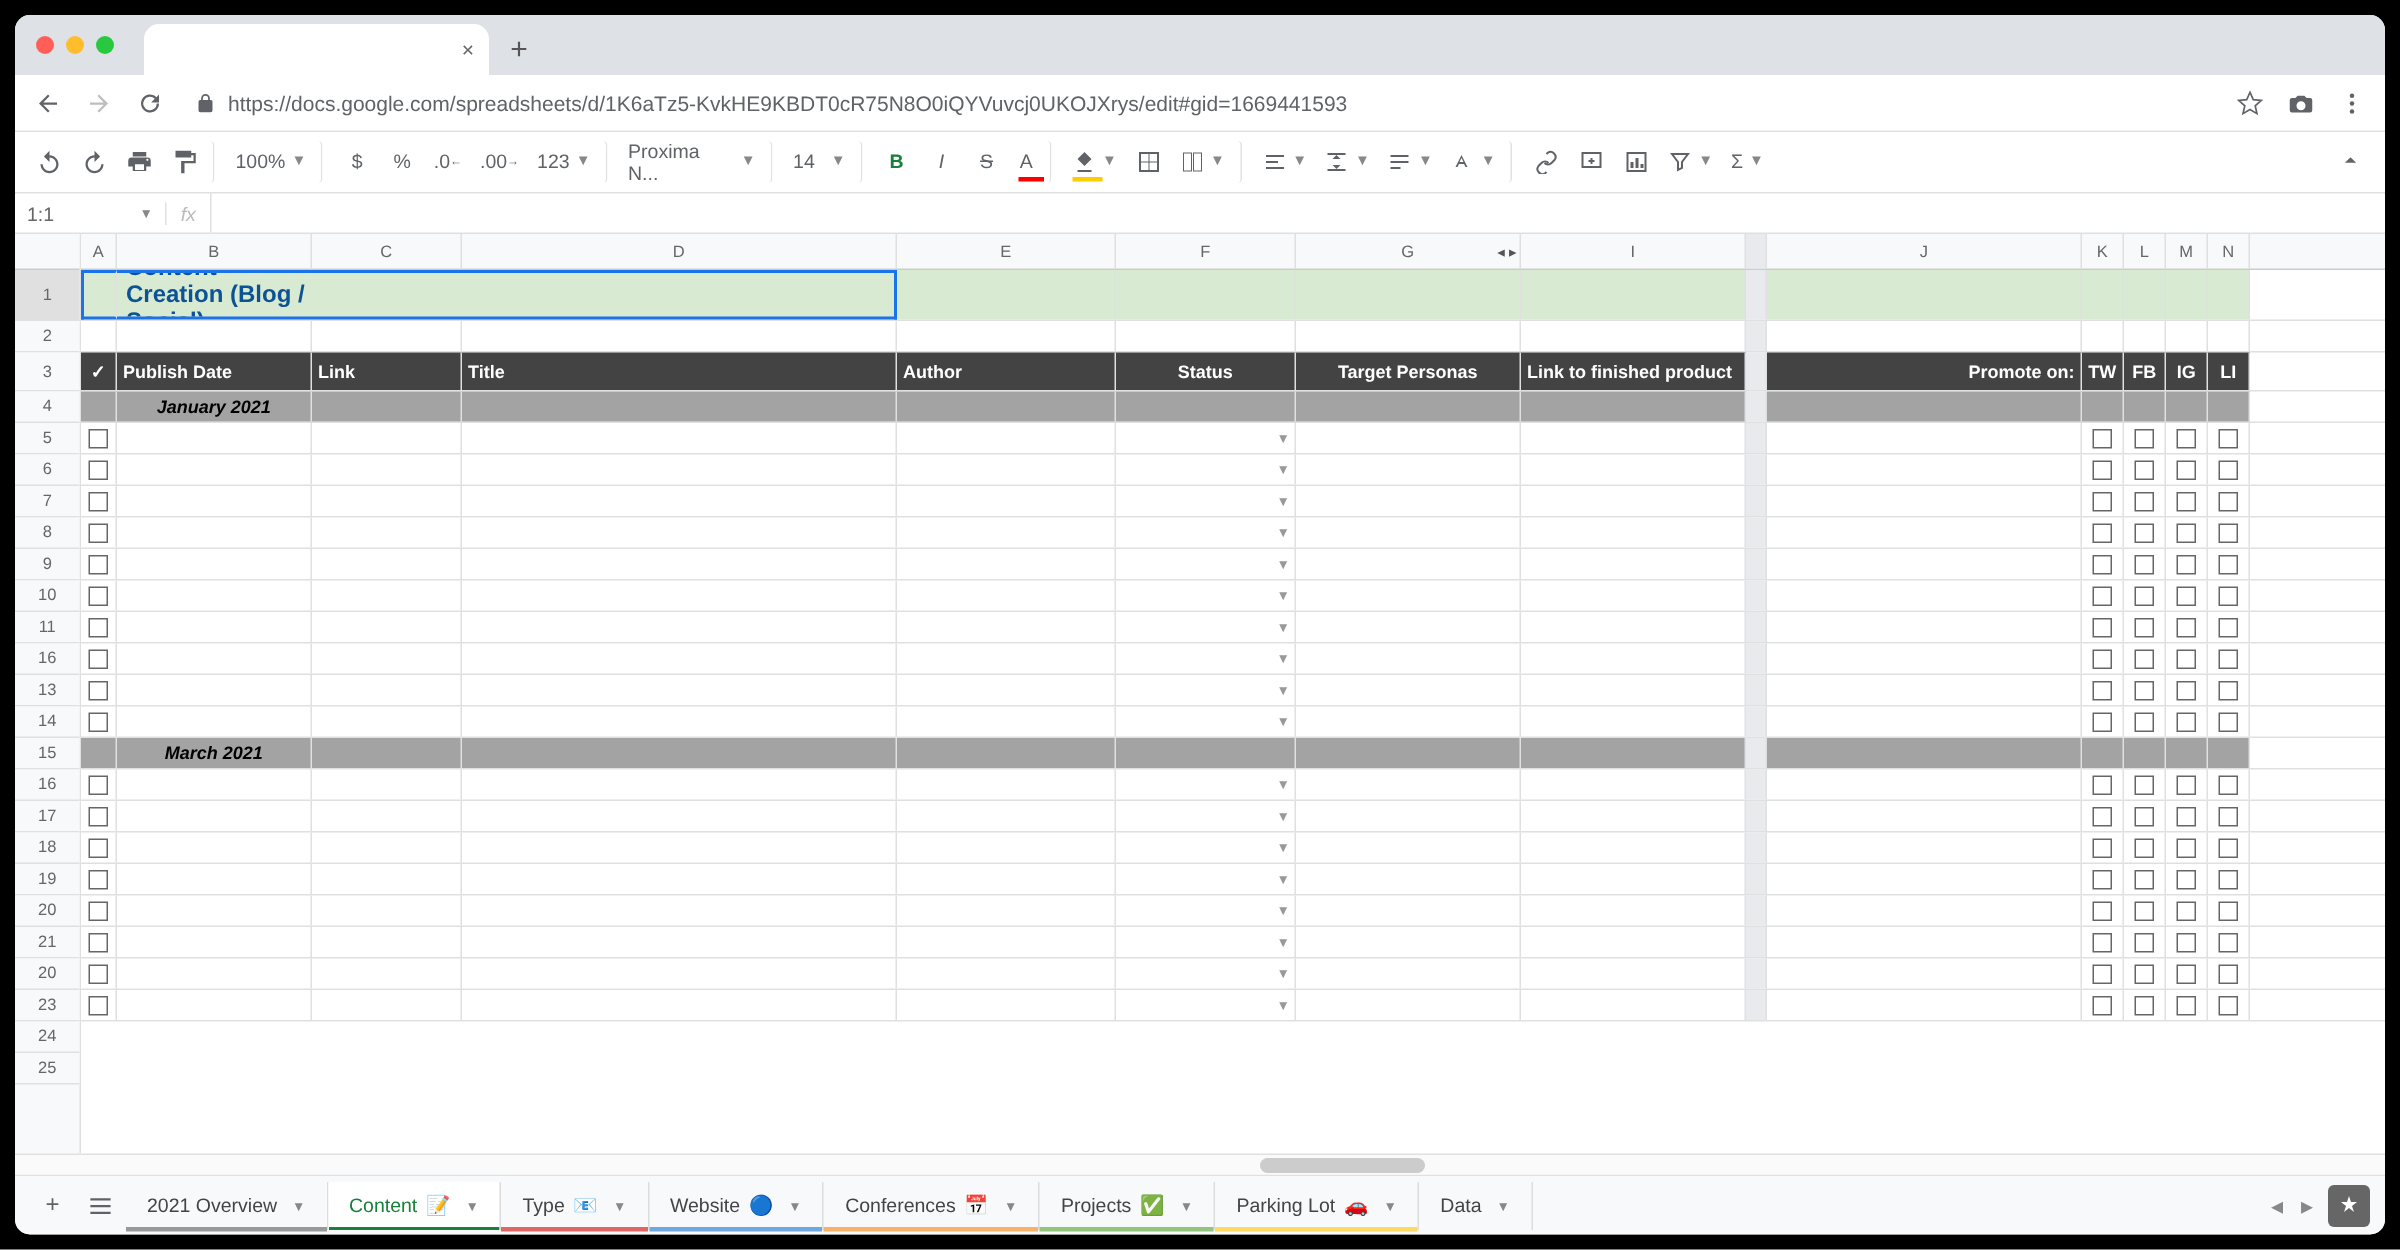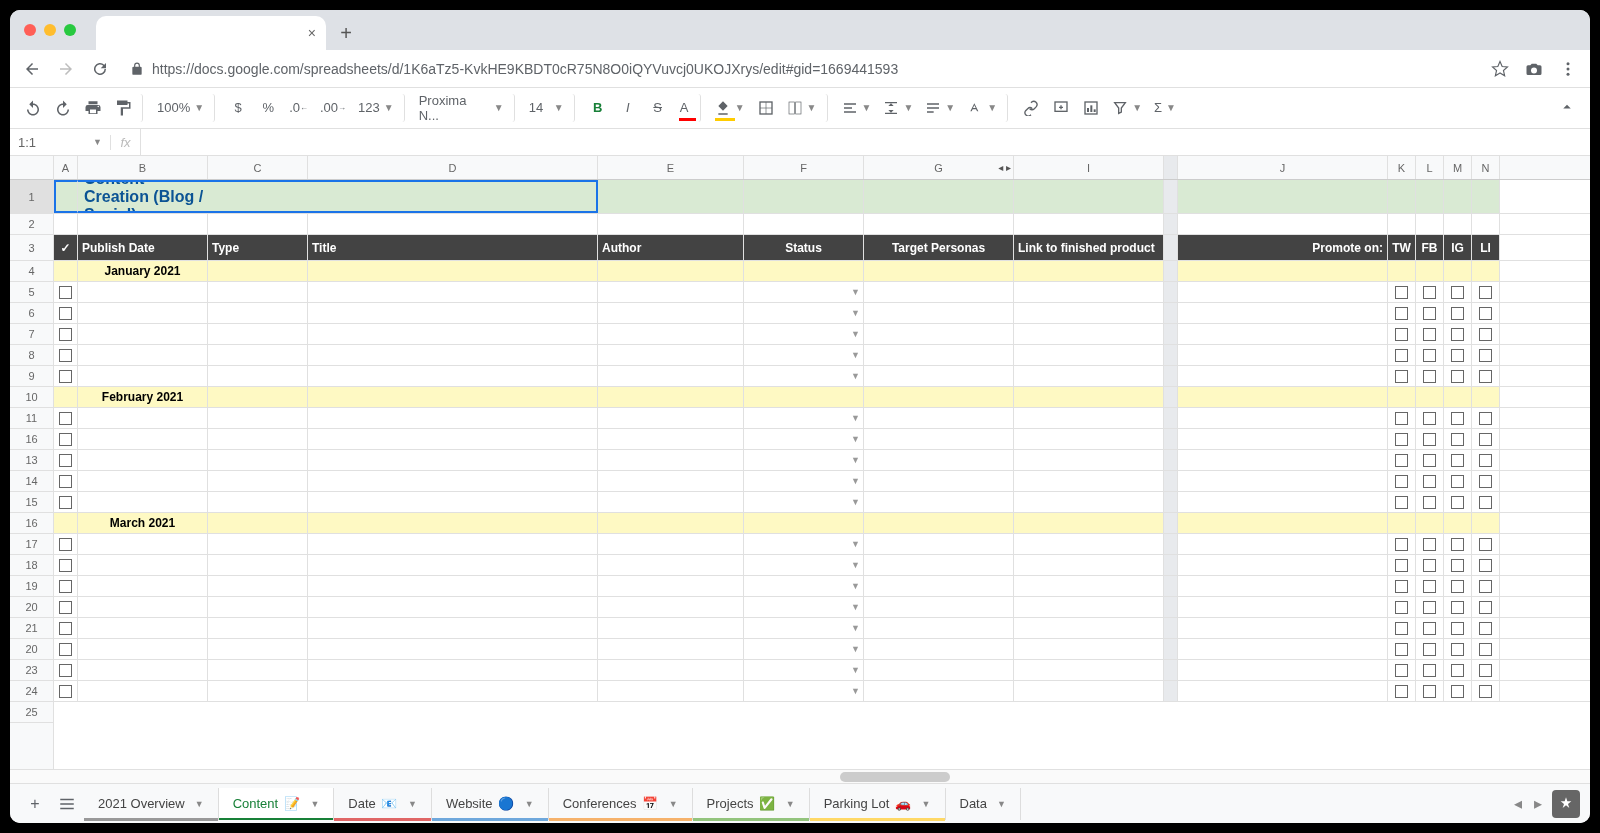--- a/index.html
+++ b/index.html
@@ -58,21 +58,21 @@
 
 .rows { }
 .row { display:flex; height:21px; border-bottom:1px solid #e0e0e0;}
 .row.tall{height:34px;}
 .row.hdr{height:26px;}
 .cell { border-right:1px solid #e0e0e0; font-size:12px; display:flex; align-items:center; padding:0 4px; overflow:hidden; flex-shrink:0; position:relative;}
 .titlecell { font-weight:bold; font-size:16px; color:#0b5394; background:#d9ead3;}
 .greencell{background:#d9ead3;}
 .hdrcell { background:#434343; color:#fff; font-weight:bold; font-size:12px;}
 .monthcell{ background:#e0e0e0; font-weight:bold;}
-.graycell{background:#fef9c3;}
+.graycell{background:#a3a3a3;font-style:italic;}
 .cb { width:13px; height:13px; border:1.5px solid #666; margin:0 auto; cursor:pointer;}
 .cell.center{justify-content:center;}
 .dv { position:absolute; right:3px; font-size:9px; color:#999;}
 .gap-col{background:#e8eaed;}
 
 
 .sheets { height:40px; border-top:1px solid #e0e0e0; background:#f8f9fa; display:flex; align-items:center; padding:0 10px; gap:2px;}
 .shbtn{ width:30px; height:30px; display:flex; align-items:center; justify-content:center; color:#5f6368; cursor:pointer;}
 .sheet { height:32px; padding:0 14px; display:flex; align-items:center; gap:6px; font-size:13px; color:#444; border-radius:0; cursor:pointer; position:relative; border-right:1px solid #ddd;}
 .sheet.active{ background:#fff; color:#188038; font-weight:500; box-shadow:0 -2px 0 #188038 inset;}
@@ -358,21 +358,21 @@
             <div class="cell gap-col" style="width: 14px;"></div>
             <div class="cell" style="width: 210px;"></div>
             <div class="cell" style="width: 28px;"></div>
             <div class="cell" style="width: 28px;"></div>
             <div class="cell" style="width: 28px;"></div>
             <div class="cell" style="width: 28px;"></div>
           </div>
           <div class="row hdr">
             <div class="cell hdrcell center" style="width: 24px;">✓</div>
             <div class="cell hdrcell" style="width: 130px;">Publish Date</div>
-            <div class="cell hdrcell" style="width: 100px;">Type</div>
+            <div class="cell hdrcell" style="width: 100px;">Link</div>
             <div class="cell hdrcell" style="width: 290px;">Title</div>
             <div class="cell hdrcell" style="width: 146px;">Author</div>
             <div class="cell hdrcell" style="width: 120px; justify-content: center;">Status</div>
             <div class="cell hdrcell" style="width: 150px; justify-content: center;">Target Personas</div>
             <div class="cell hdrcell" style="width: 150px;">Link to finished product</div>
             <div class="cell gap-col" style="width: 14px;"></div>
             <div class="cell hdrcell" style="width: 210px; justify-content: flex-end;">Promote on:</div>
             <div class="cell hdrcell center" style="width: 28px;">TW</div>
             <div class="cell hdrcell center" style="width: 28px;">FB</div>
             <div class="cell hdrcell center" style="width: 28px;">IG</div>
@@ -526,36 +526,20 @@
             </div>
             <div class="cell center" style="width: 28px;">
               <div class="cb"></div>
             </div>
             <div class="cell center" style="width: 28px;">
               <div class="cb"></div>
             </div>
             <div class="cell center" style="width: 28px;">
               <div class="cb"></div>
             </div>
-          </div>
-          <div class="row">
-            <div class="cell graycell" style="width: 24px;"></div>
-            <div class="cell graycell monthcell" style="width: 130px; justify-content: center;">February 2021</div>
-            <div class="cell graycell" style="width: 100px;"></div>
-            <div class="cell graycell" style="width: 290px;"></div>
-            <div class="cell graycell" style="width: 146px;"></div>
-            <div class="cell graycell" style="width: 120px;"></div>
-            <div class="cell graycell" style="width: 150px;"></div>
-            <div class="cell graycell" style="width: 150px;"></div>
-            <div class="cell gap-col" style="width: 14px;"></div>
-            <div class="cell graycell" style="width: 210px;"></div>
-            <div class="cell graycell" style="width: 28px;"></div>
-            <div class="cell graycell" style="width: 28px;"></div>
-            <div class="cell graycell" style="width: 28px;"></div>
-            <div class="cell graycell" style="width: 28px;"></div>
           </div>
           <div class="row">
             <div class="cell center" style="width: 24px;">
               <div class="cb"></div>
             </div>
             <div class="cell" style="width: 130px;"></div>
             <div class="cell" style="width: 100px;"></div>
             <div class="cell" style="width: 290px;"></div>
             <div class="cell" style="width: 146px;"></div>
             <div class="cell" style="width: 120px;">
@@ -950,21 +934,21 @@
           <span>2021 Overview</span>
           <span class="dd">▼</span>
           <div class="ubar grey"></div>
         </div>
         <div class="sheet active">
           <span>Content</span>
           <span class="ic">📝</span>
           <span class="dd">▼</span>
         </div>
         <div class="sheet">
-          <span>Date</span>
+          <span>Type</span>
           <span class="ic">📧</span>
           <span class="dd">▼</span>
           <div class="ubar red"></div>
         </div>
         <div class="sheet">
           <span>Website</span>
           <span class="ic">🔵</span>
           <span class="dd">▼</span>
           <div class="ubar blue"></div>
         </div>

